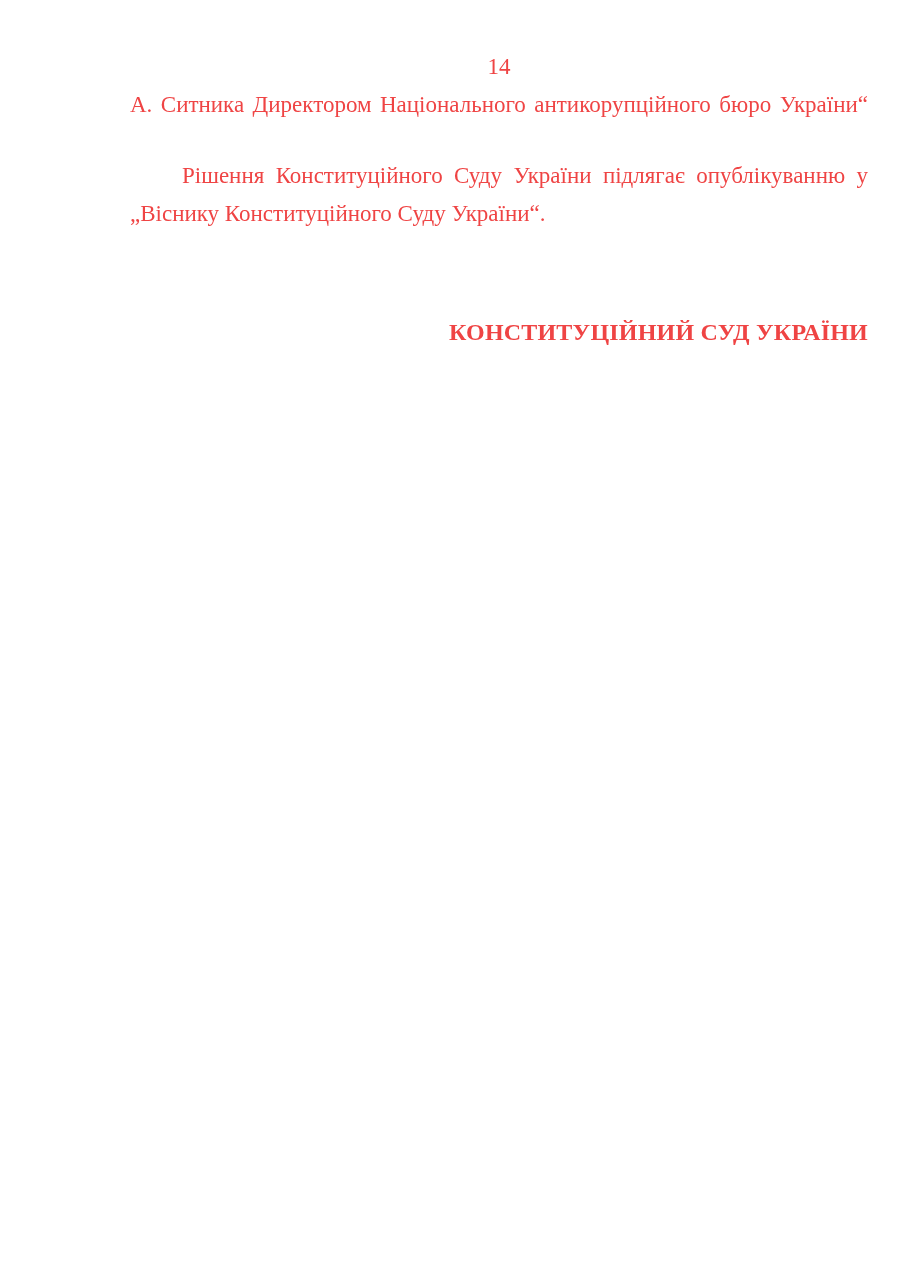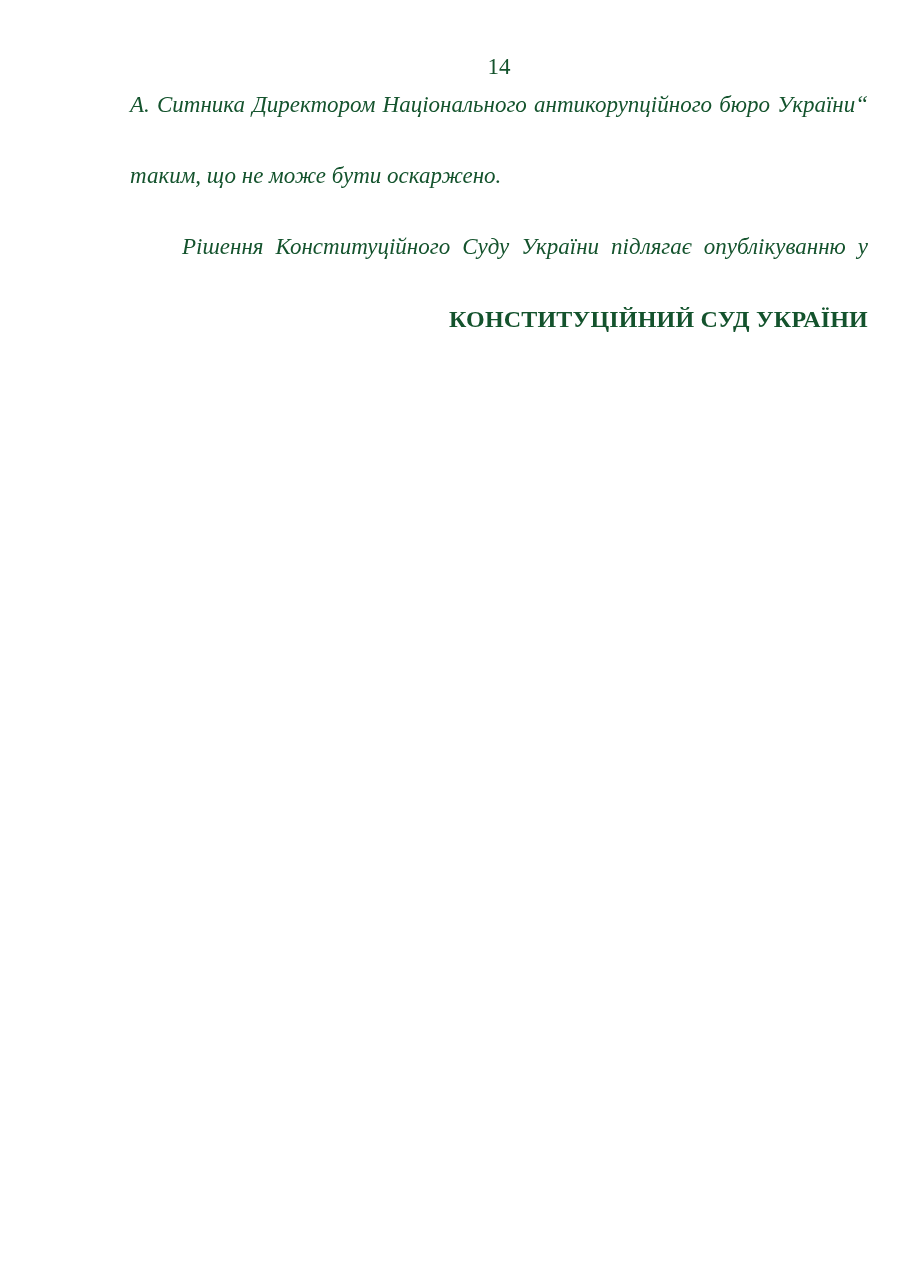--- a/index.html
+++ b/index.html
@@ -7,79 +7,78 @@
     padding: 0;
     background: #ffffff;
   }
   .page {
     position: relative;
     width: 904px;
     height: 1280px;
     background: #ffffff;
     overflow: hidden;
     font-family: "Liberation Serif", "DejaVu Serif", serif;
-    color: #14532d;
+    color: #ef4444;
   }
   .content {
     position: absolute;
     left: 130px;
     top: 48px;
     width: 738px;
   }
   .page-number {
     font-size: 23px;
     line-height: 38px;
     text-align: center;
   }
   .para {
     margin: 33px 0 0 0;
     padding: 0;
-    font-style: italic;
   }
   .para.first {
     margin-top: 0;
   }
   .line {
     display: block;
     font-size: 23px;
     line-height: 38px;
     text-align: left;
   }
   .jline {
     text-align: justify;
     text-align-last: justify;
   }
   .indent {
     padding-left: 52px;
   }
   .signature {
-    margin-top: 34px;
+    margin-top: 80px;
     font-size: 24px;
     line-height: 38px;
     font-weight: bold;
     text-align: right;
     letter-spacing: 0.2px;
   }
 </style>
 </head>
 <body>
 
 <div class="page">
   <div class="content">
 
     <div class="page-number">14</div>
 
     <p class="para first">
       <span class="line jline">А. Ситника Директором Національного антикорупційного бюро України“</span>
     </p>
 
     <p class="para">
-      <span class="line">таким, що не може бути оскаржено.</span>
     </p>
 
     <p class="para">
       <span class="line jline indent">Рішення Конституційного Суду України підлягає опублікуванню у</span>
+      <span class="line">„Віснику Конституційного Суду України“.</span>
     </p>
 
     <div class="signature">КОНСТИТУЦІЙНИЙ СУД УКРАЇНИ</div>
 
   </div>
 </div>
 
 </body></html>

